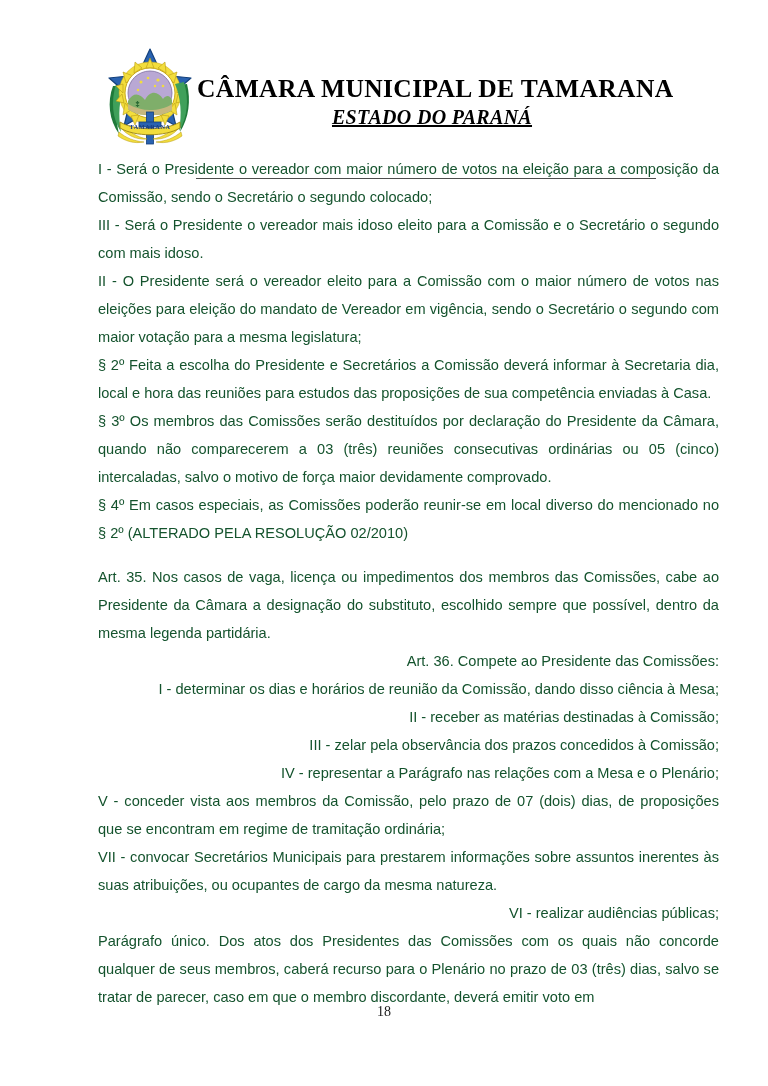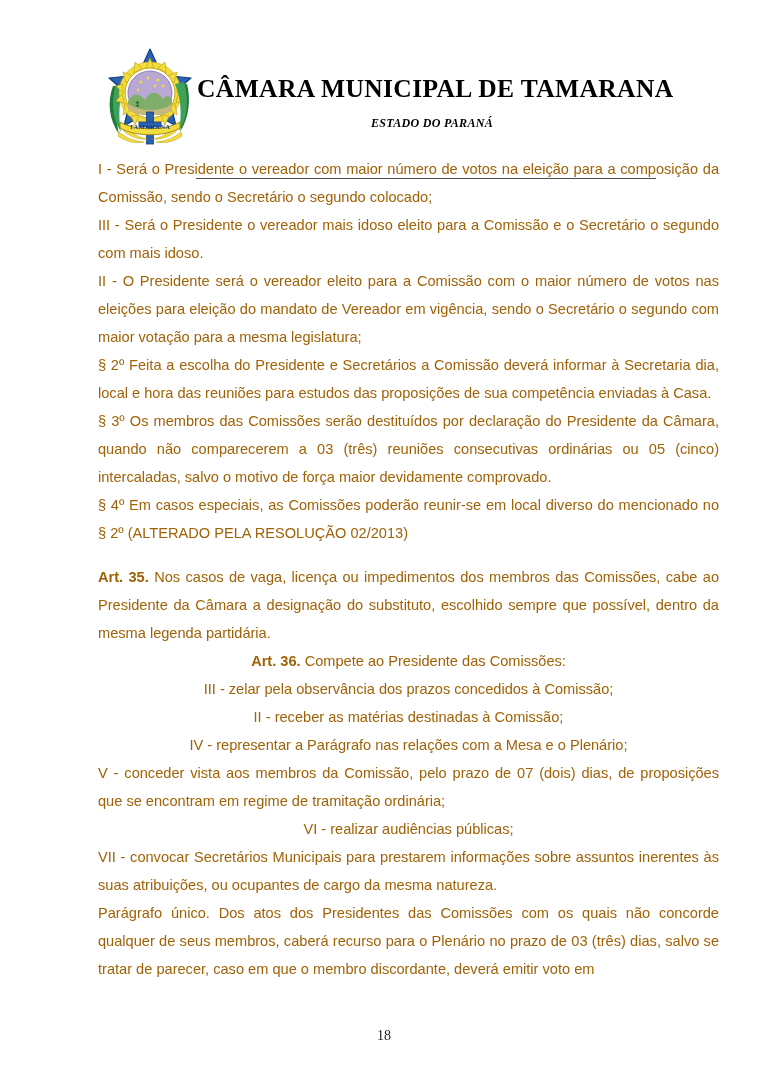--- a/index.html
+++ b/index.html
@@ -55,25 +55,26 @@
     font-weight: bold;
     font-size: 25.5px;
     letter-spacing: 0.4px;
     line-height: 1.05;
     white-space: nowrap;
   }
   .org-subtitle {
     font-family: "Liberation Serif", serif;
     font-weight: bold;
     font-style: italic;
-    font-size: 12px;
+    font-size: 20px;
     letter-spacing: 0.3px;
     line-height: 1.15;
-    margin-top: 14px;
+    margin-top: 3px;
     white-space: nowrap;
+    text-decoration: underline;
   }
   .header-rule {
     position: absolute;
     left: 196px;
     top: 134px;
     width: 460px;
     height: 0;
     border-top: 1.6px solid #4c4c4c;
   }
 
@@ -84,40 +85,39 @@
     top: 155px;
     width: 621px;
   }
 
   .para {
     font-size: 14.6px;
     line-height: 28px;
     text-align: justify;
     text-justify: inter-word;
     margin: 0;
-    color: #a16207;
-  }
-  
-  .para.flush { text-align: center; }
+    color: #14532d;
+  }
+  
+  .para.flush { text-align: right; }
 
   .para.spaced-before { margin-top: 16px; }
 
-  .para b { font-weight: bold; }
+  .para b { font-weight: normal; }
 
   
   .page-number {
     position: absolute;
     left: 0;
     top: 1004px;
     width: 768px;
     text-align: center;
     font-family: "Liberation Serif", serif;
     font-size: 14px;
     color: #1a1a1a;
-    margin-top: 24px;
   }
 </style>
 </head>
 <body>
 
 <div class="page">
 
   <div class="letterhead">
 
     <div class="crest">
@@ -199,38 +199,39 @@
     <p class="para">I - Será o Presidente o vereador com maior número de votos na eleição para a composição da Comissão, sendo o Secretário o segundo colocado;</p>
 
     <p class="para">III - Será o Presidente o vereador mais idoso eleito para a Comissão e o Secretário o segundo com mais idoso.</p>
 
     <p class="para">II - O Presidente será o vereador eleito para a Comissão com o maior número de votos nas eleições para eleição do mandato de Vereador em vigência, sendo o Secretário o segundo com maior votação para a mesma legislatura;</p>
 
     <p class="para">§ 2º Feita a escolha do Presidente e Secretários a Comissão deverá informar à Secretaria dia, local e hora das reuniões para estudos das proposições de sua competência enviadas à Casa.</p>
 
     <p class="para">§ 3º Os membros das Comissões serão destituídos por declaração do Presidente da Câmara, quando não comparecerem a 03 (três) reuniões consecutivas ordinárias ou 05 (cinco) intercaladas, salvo o motivo de força maior devidamente comprovado.</p>
 
-    <p class="para">§ 4º Em casos especiais, as Comissões poderão reunir-se em local diverso do mencionado no § 2º (ALTERADO PELA RESOLUÇÃO 02/2013)</p>
+    <p class="para">§ 4º Em casos especiais, as Comissões poderão reunir-se em local diverso do mencionado no § 2º (ALTERADO PELA RESOLUÇÃO 02/2010)</p>
 
     <p class="para spaced-before"><b>Art. 35.</b><span> Nos casos de vaga, licença ou impedimentos dos membros das Comissões, cabe ao Presidente da Câmara a designação do substituto, escolhido sempre que possível, dentro da mesma legenda partidária.</span></p>
 
     <p class="para flush"><b>Art. 36.</b><span> Compete ao Presidente das Comissões:</span></p>
 
+    <p class="para flush">I - determinar os dias e horários de reunião da Comissão, dando disso ciência à Mesa;</p>
+
+    <p class="para flush">II - receber as matérias destinadas à Comissão;</p>
 
     <p class="para flush">III - zelar pela observância dos prazos concedidos à Comissão;</p>
 
-    <p class="para flush">II - receber as matérias destinadas à Comissão;</p>
-
     <p class="para flush">IV - representar a Parágrafo nas relações com a Mesa e o Plenário;</p>
 
     <p class="para">V - conceder vista aos membros da Comissão, pelo prazo de 07 (dois) dias, de proposições que se encontram em regime de tramitação ordinária;</p>
 
+    <p class="para">VII - convocar Secretários Municipais para prestarem informações sobre assuntos inerentes às suas atribuições, ou ocupantes de cargo da mesma natureza.</p>
+
     <p class="para flush">VI - realizar audiências públicas;</p>
 
-    <p class="para">VII - convocar Secretários Municipais para prestarem informações sobre assuntos inerentes às suas atribuições, ou ocupantes de cargo da mesma natureza.</p>
-
     <p class="para">Parágrafo único. Dos atos dos Presidentes das Comissões com os quais não concorde qualquer de seus membros, caberá recurso para o Plenário no prazo de 03 (três) dias, salvo se tratar de parecer, caso em que o membro discordante, deverá emitir voto em</p>
 
   </div>
 
   <div class="page-number">18</div>
 
 </div>
 
 </body></html>

